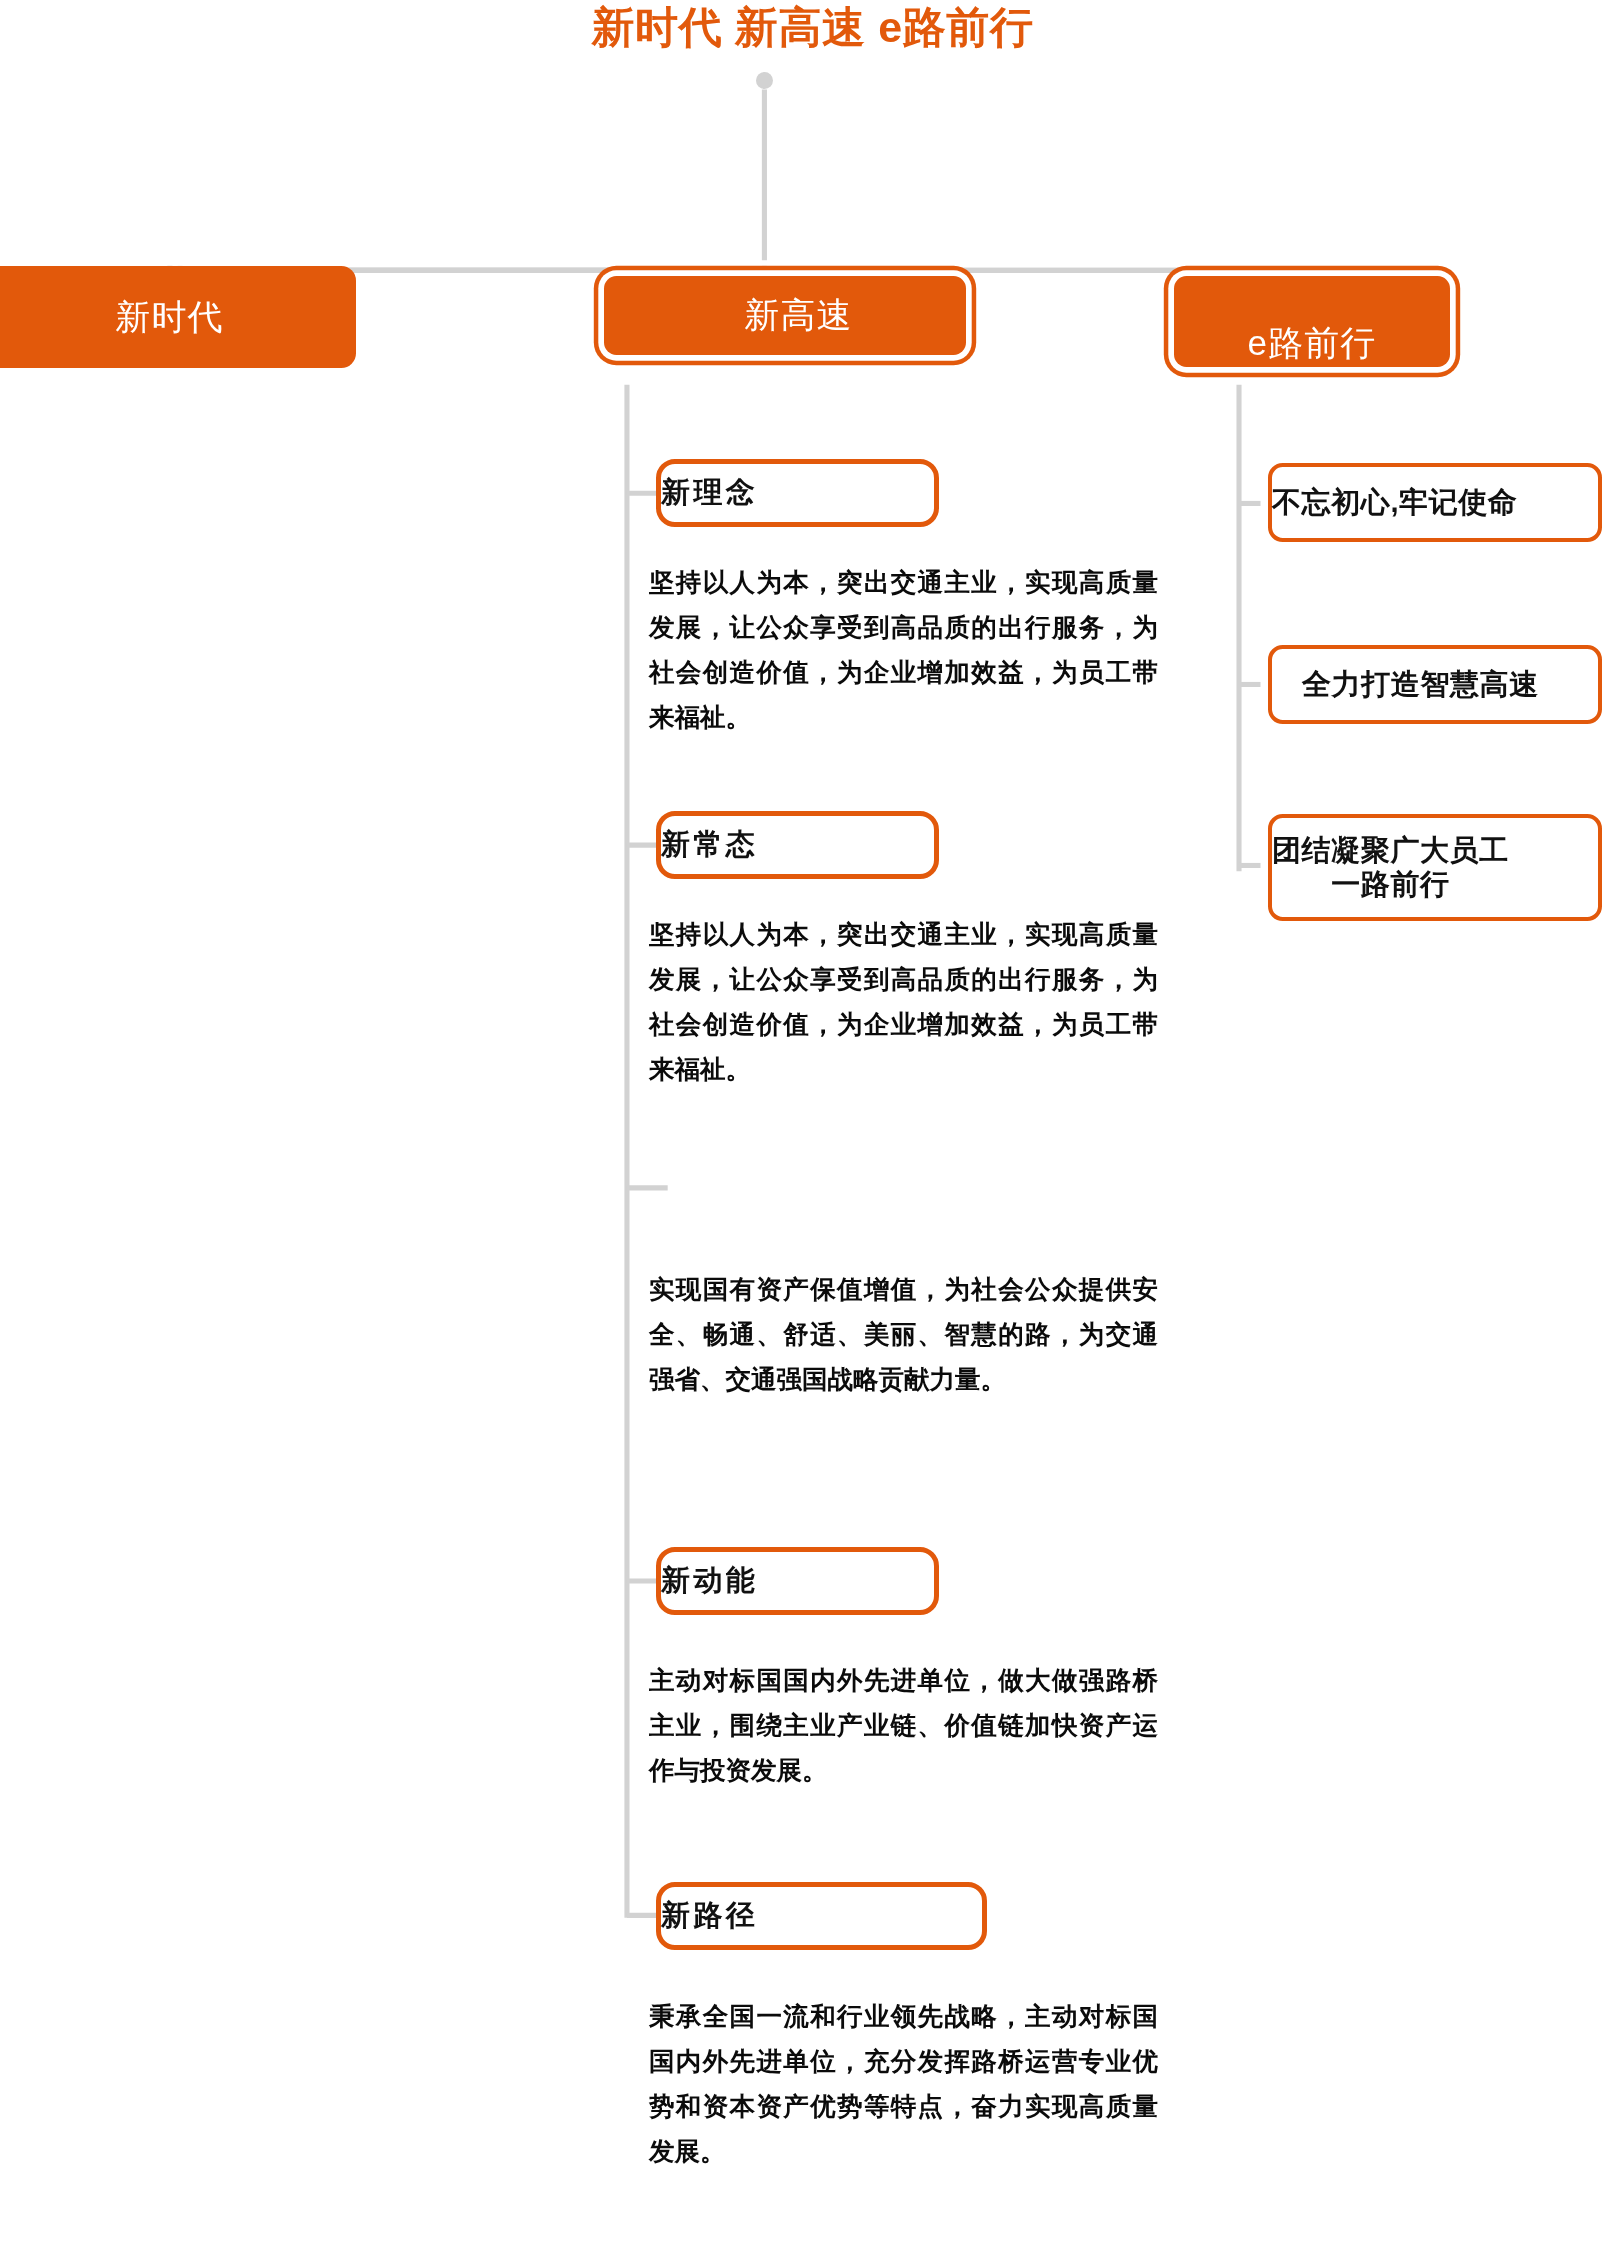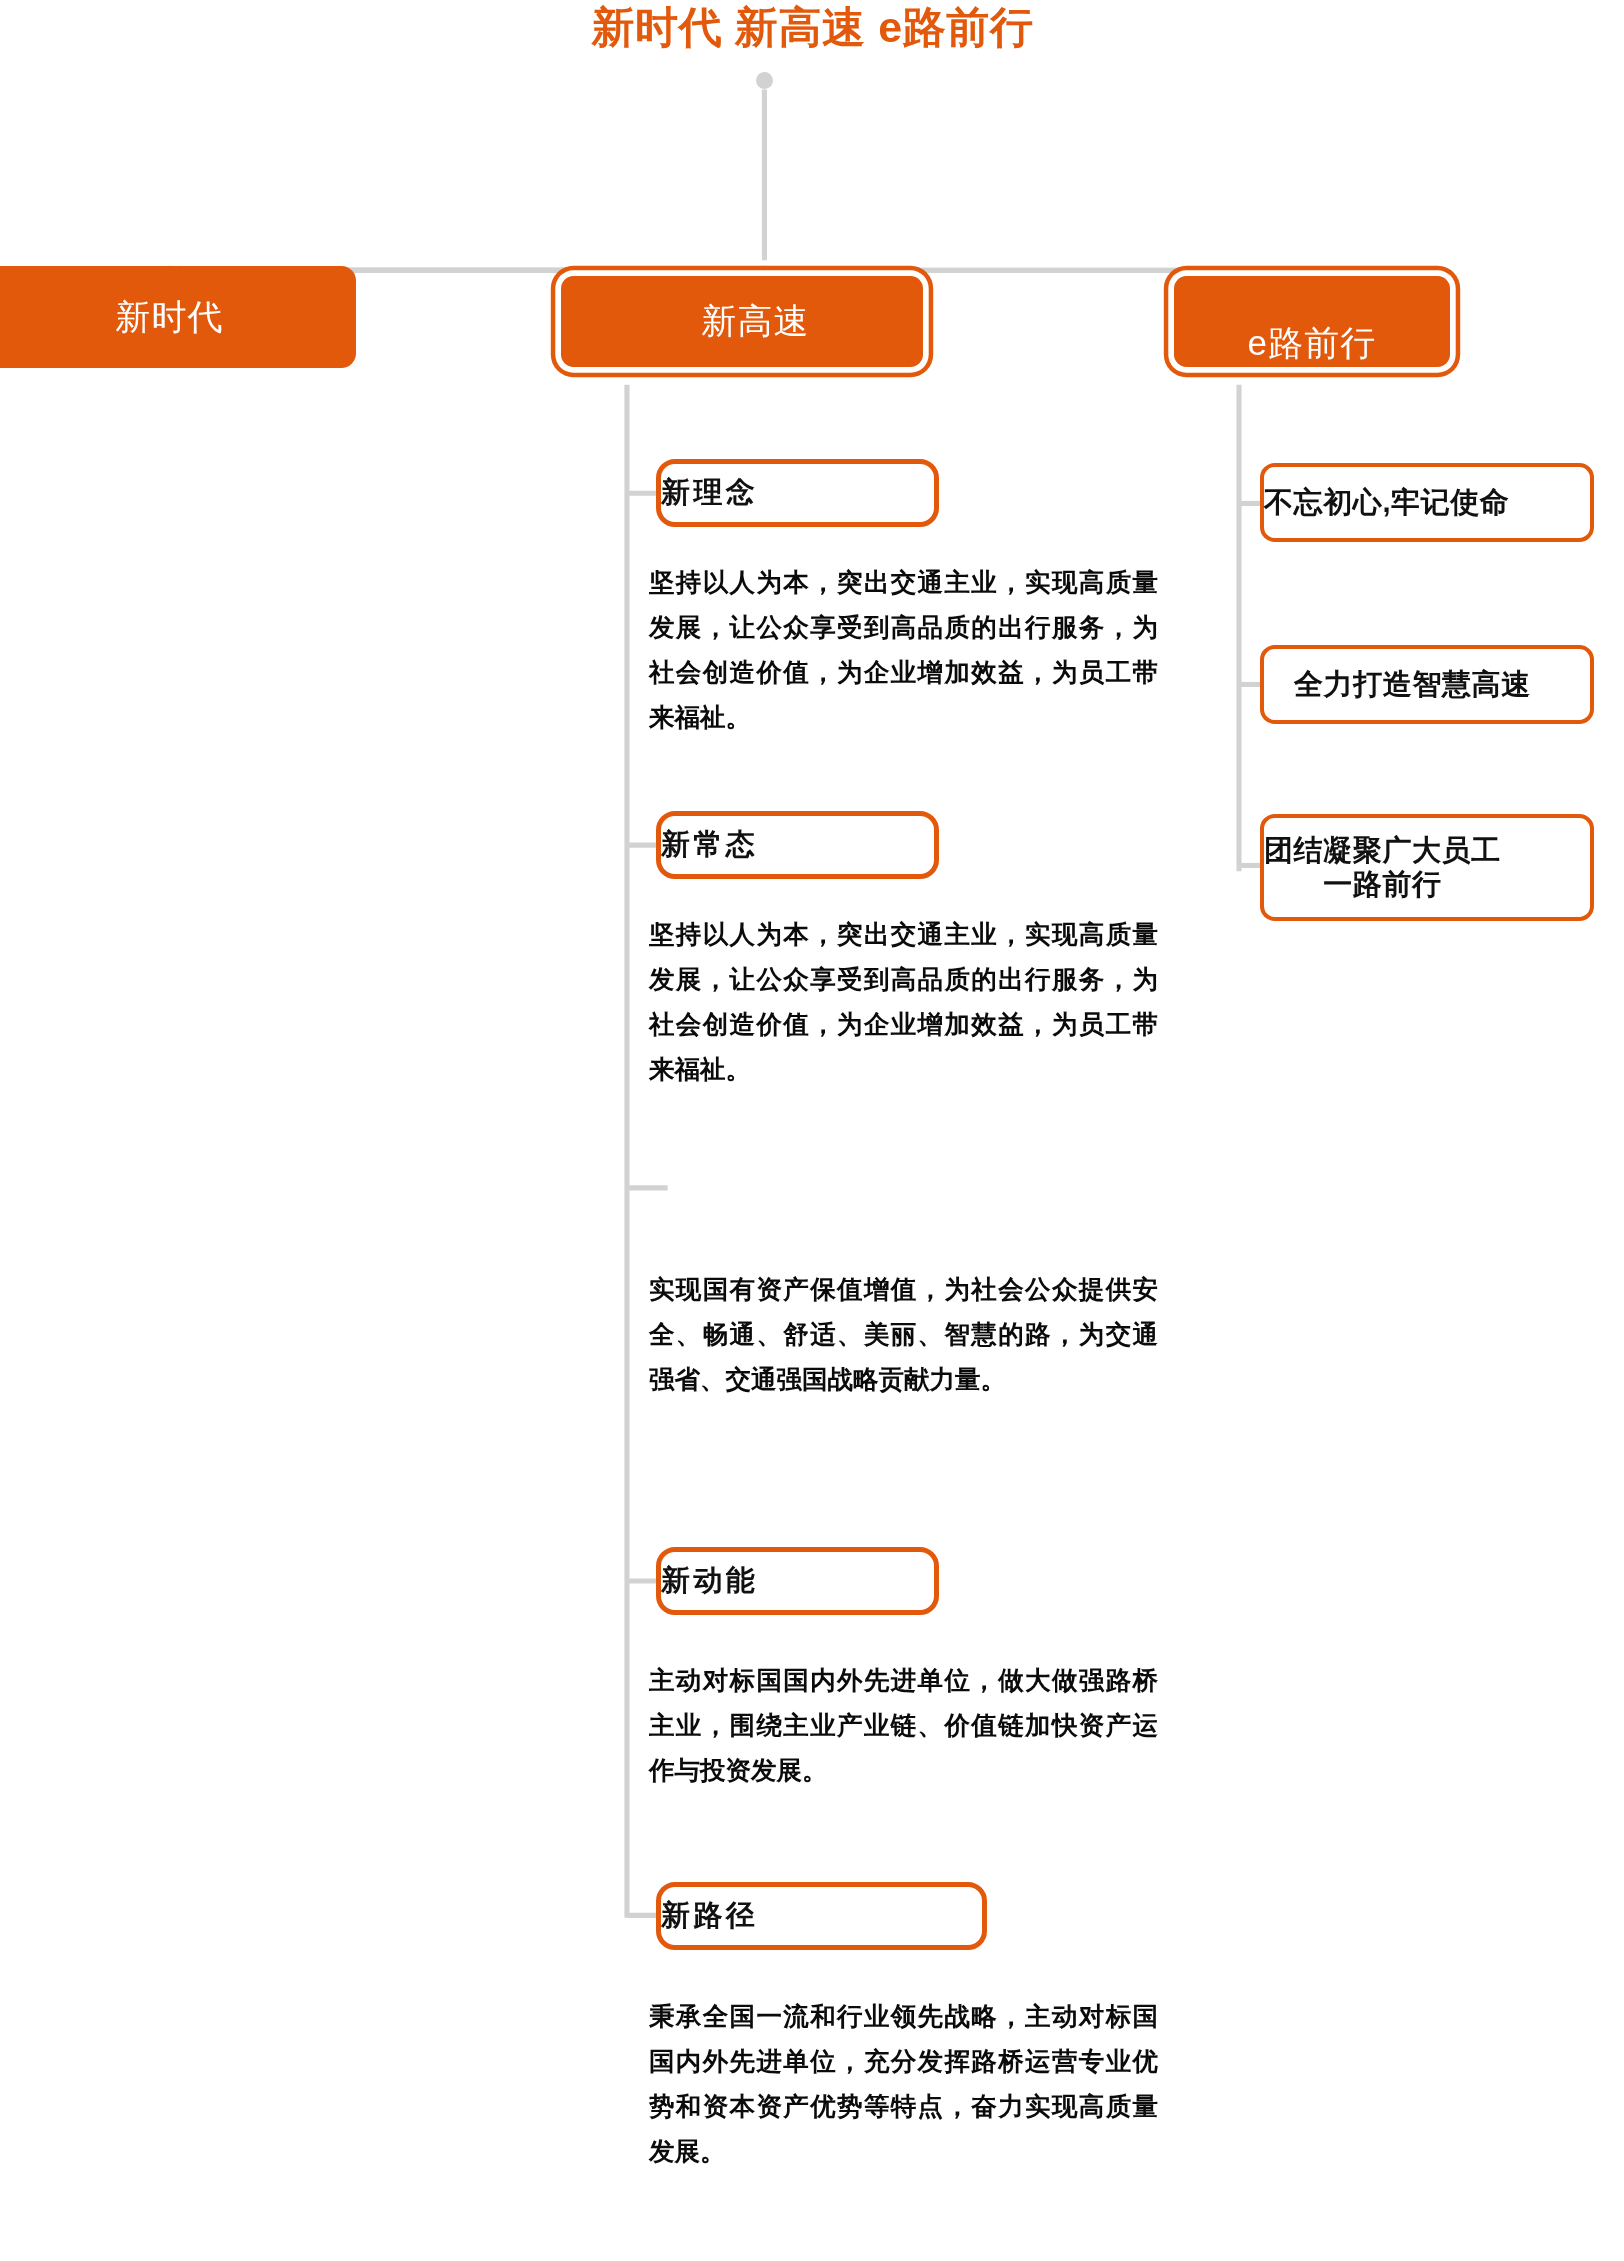--- a/index.html
+++ b/index.html
@@ -64,21 +64,21 @@
     background:#ffffff;
     color:#111111;
     font-size:29px;
     font-weight:bold;
     letter-spacing:1.7px;
     text-align:center;
     line-height:1.15;
     white-space:pre-line;
   }
   .l2.mid{ letter-spacing:3.4px; }
-  .l2.right{ letter-spacing:0.6px; font-weight:bold; border-width:4.5px; border-radius:14.7px;}
+  .l2.right{ letter-spacing:0.6px; font-weight:bold; border-width:4.5px; border-radius:14.7px;margin-left:8px;}
 
   
   .body-text{
     position:absolute;
     color:#0b0b0b;
     font-size:25.5px;
     font-weight:bold;
     line-height:45px;
     letter-spacing:0px;
     text-align:justify;
@@ -216,21 +216,21 @@
       <path d="M318 497 L318 468" stroke="none"></path>
     </g>
   </svg>
 
   <div class="root-dot"></div>
 
   <div class="l1 solid" style="left:-17px;top:266px;width:373px;height:102px;">
     <span>新时代</span>
   </div>
 
-  <div class="l1 ringed" style="left:561px;top:276px;width:362px;height:91px;padding-left:27px;">
+  <div class="l1 ringed" style="left:604px;top:276px;width:362px;height:79px;padding-left:27px;">
     <span>新高速</span>
   </div>
 
   <div class="l1 ringed" style="left:1174px;top:276px;width:276px;height:91px;align-items:flex-end;">
     <span>e路前行</span>
   </div>
 
   <div class="l2 mid" style="left:656px;top:459px;width:283px;height:68px;">
     <span>新理念</span>
   </div>

